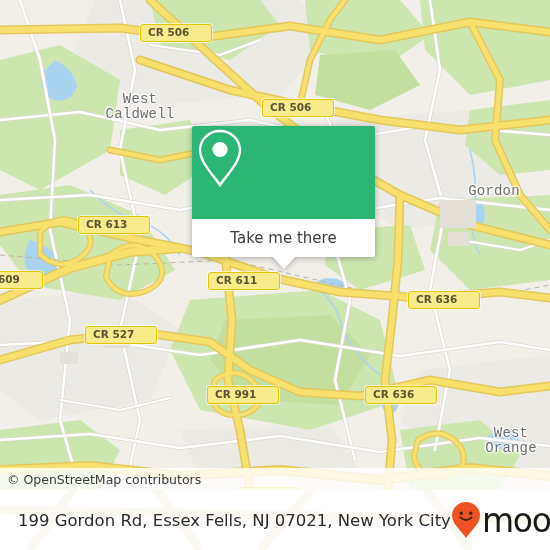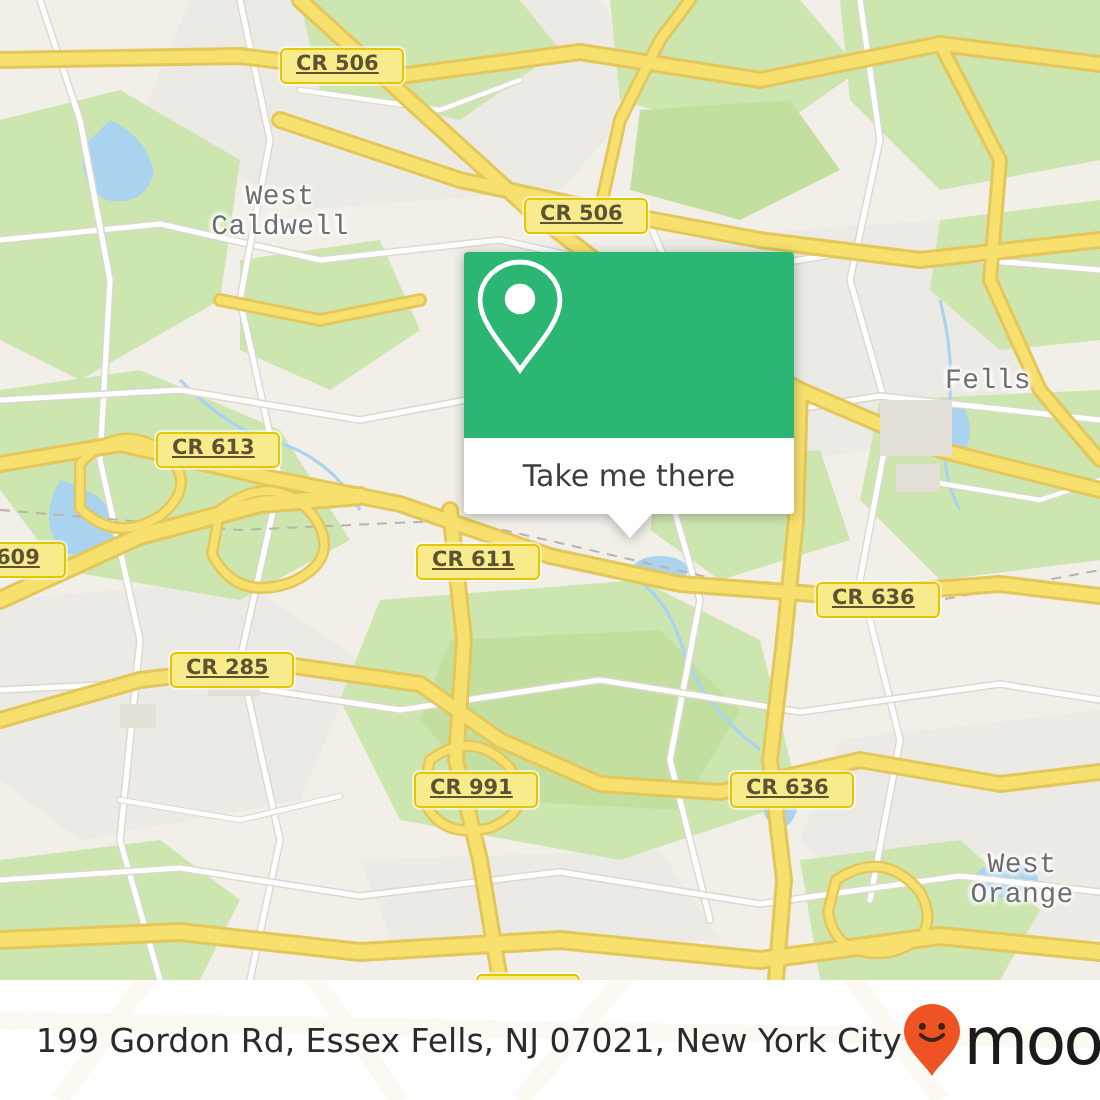--- a/index.html
+++ b/index.html
@@ -12,26 +12,26 @@
 
   
   .place{position:absolute;color:#6e6e6e;font-size:14px;line-height:15px;text-align:center;
          font-family:Liberation Mono, monospace;letter-spacing:.2px;
          text-shadow:0 0 3px #fff,0 0 3px #fff,1px 0 2px #fff,-1px 0 2px #fff,0 1px 2px #fff,0 -1px 2px #fff;
          white-space:pre;pointer-events:none;}
 
   
   .shield{position:absolute;background:#f7eb8c;border:1.5px solid #e3c600;border-radius:3px;
           color:#5d5233;font-size:10.5px;font-weight:bold;font-family:"DejaVu Sans",sans-serif;
-          padding:2px 12px 3px 7px;line-height:11px;white-space:nowrap;
-          box-shadow:0 0 0 1px rgba(255,255,255,.55);text-decoration:underline;}
-
-  
-  #popup{position:absolute;left:192px;top:126px;width:165px;
-         filter:drop-shadow(0 1px 3px rgba(0,0,0,.30));margin-left:40px;}
+          padding:2px 22px 3px 7px;line-height:11px;white-space:nowrap;
+          box-shadow:0 0 0 1px rgba(255,255,255,.55);}
+
+  
+  #popup{position:absolute;left:192px;top:126px;width:183px;
+         filter:drop-shadow(0 1px 3px rgba(0,0,0,.30));}
   #popup-head{height:93px;background:#2bb673;border-radius:2px 2px 0 0;
               display:flex;align-items:center;justify-content:center;}
   #popup-foot{height:38px;background:#fff;border-radius:0 0 2px 2px;
               display:flex;align-items:center;justify-content:center;}
   #popup-foot span{color:#3d3d3d;font-size:15px;font-family:"DejaVu Sans",sans-serif;}
   #popup-tail{position:absolute;left:50%;margin-left:-11px;top:131px;width:0;height:0;
               border-left:11px solid transparent;border-right:11px solid transparent;
               border-top:12px solid #fff;}
 
   
@@ -191,48 +191,51 @@
       <g class="bld">
         <rect x="440" y="200" width="36" height="28"></rect>
         <rect x="448" y="232" width="22" height="14"></rect>
         <rect x="104" y="332" width="26" height="16"></rect>
         <rect x="60" y="352" width="18" height="12"></rect>
       </g>
     </svg>
 
     <div class="place" style="left:104px;top:92px;width:72px;">West
 Caldwell</div>
-    <div class="place" style="left:458px;top:184px;width:72px;">Fells</div>
+    <div class="place" style="left:458px;top:184px;width:72px;">Gordon</div>
     <div class="place" style="left:475px;top:426px;width:72px;">West
 Orange</div>
 
     <div class="shield" style="left:140px;top:24px;">CR 506</div>
     <div class="shield" style="left:262px;top:99px;">CR 506</div>
     <div class="shield" style="left:78px;top:216px;">CR 613</div>
     <div class="shield" style="left:208px;top:272px;">CR 611</div>
     <div class="shield" style="left:408px;top:291px;">CR 636</div>
-    <div class="shield" style="left:85px;top:326px;">CR 285</div>
+    <div class="shield" style="left:85px;top:326px;">CR 527</div>
     <div class="shield" style="left:207px;top:386px;">CR 991</div>
     <div class="shield" style="left:365px;top:386px;">CR 636</div>
     <div class="shield" style="left:-10px;top:271px;">609</div>
     <div class="shield" style="left:238px;top:472px;margin-top:15px;">NJ 10</div>
 
     <div id="popup">
       <div id="popup-head">
         <svg width="56" height="64" viewBox="0 0 56 64">
           <path d="M28 5 C17 5 8 13.6 8 24.2 C8 36 22 50 28 59 C34 50 48 36 48 24.2 C48 13.6 39 5 28 5 Z" fill="none" stroke="#ffffff" stroke-width="2.4"></path>
           <circle cx="28" cy="23.5" r="7.6" fill="#ffffff"></circle>
         </svg>
       </div>
       <div id="popup-foot">
         <span>Take me there</span>
       </div>
       <div id="popup-tail"></div>
     </div>
 
+    <div id="attrib">
+      <span>© OpenStreetMap contributors</span>
+    </div>
   </div>
 
   <div id="footer">
     <div id="footer-ghost">
       <svg width="550" height="60" viewBox="0 0 550 60">
         <g stroke="#c9a227" fill="none" stroke-width="9">
           <path d="M30,60 L80,-10"></path>
             <path d="M150,-10 L200,60"></path>
           <path d="M260,60 L320,-10"></path>
             <path d="M420,-10 L470,60"></path>

